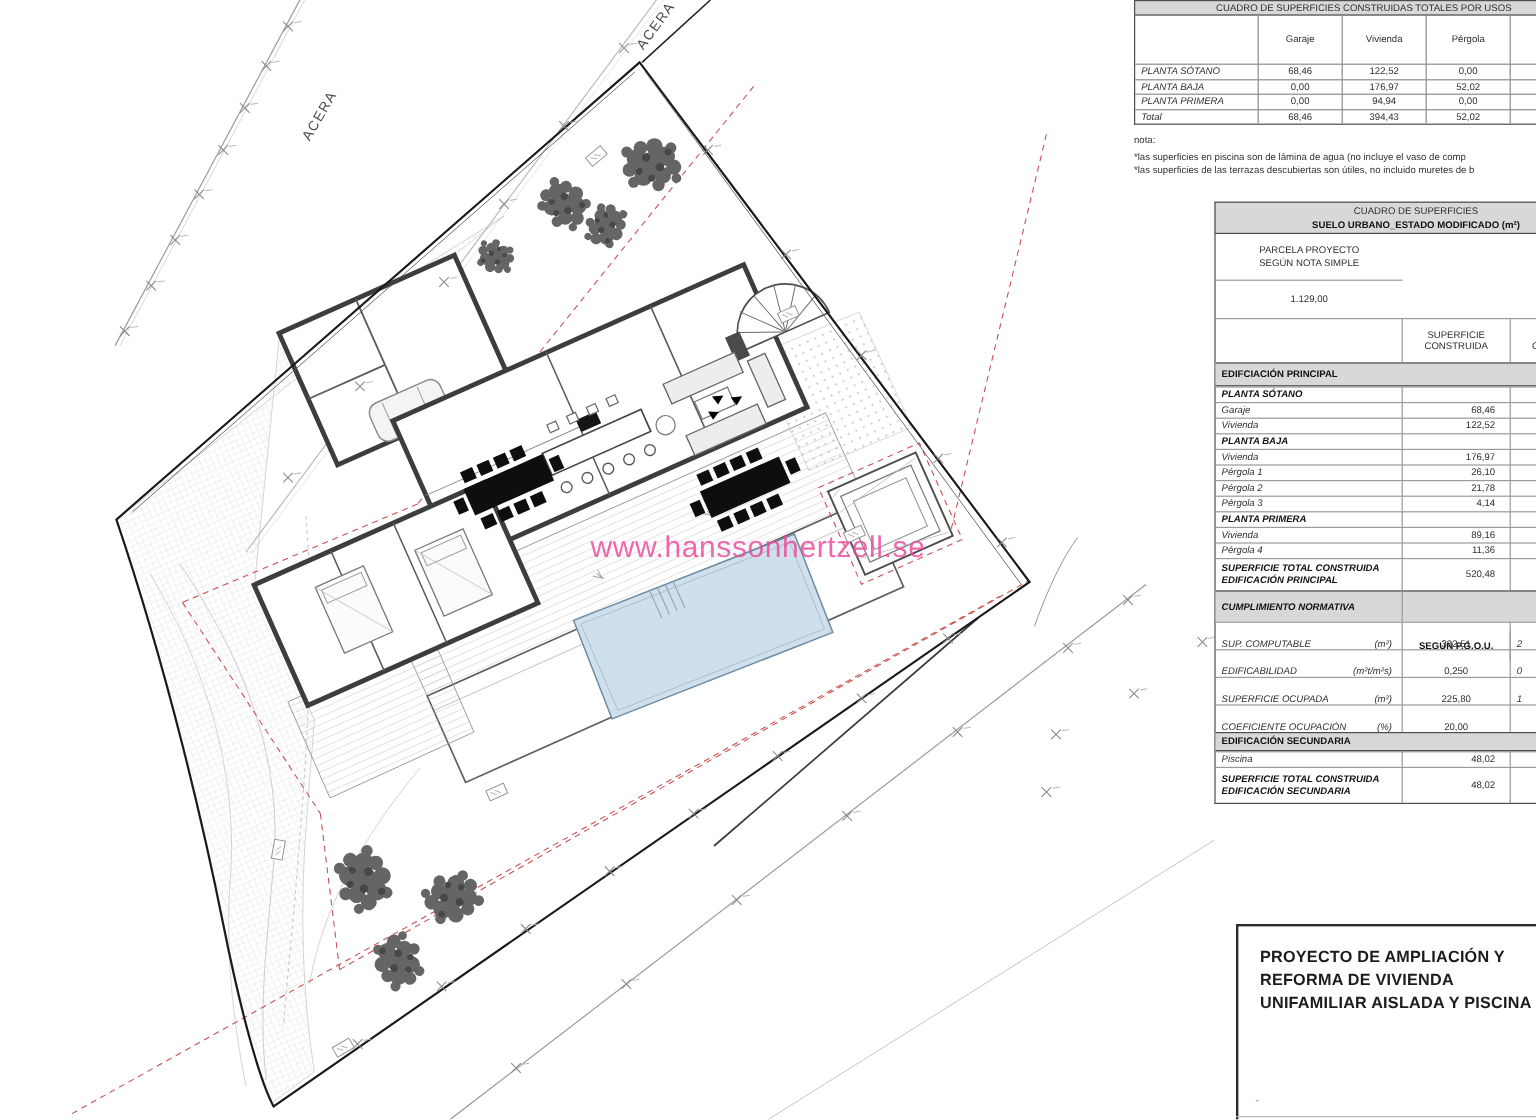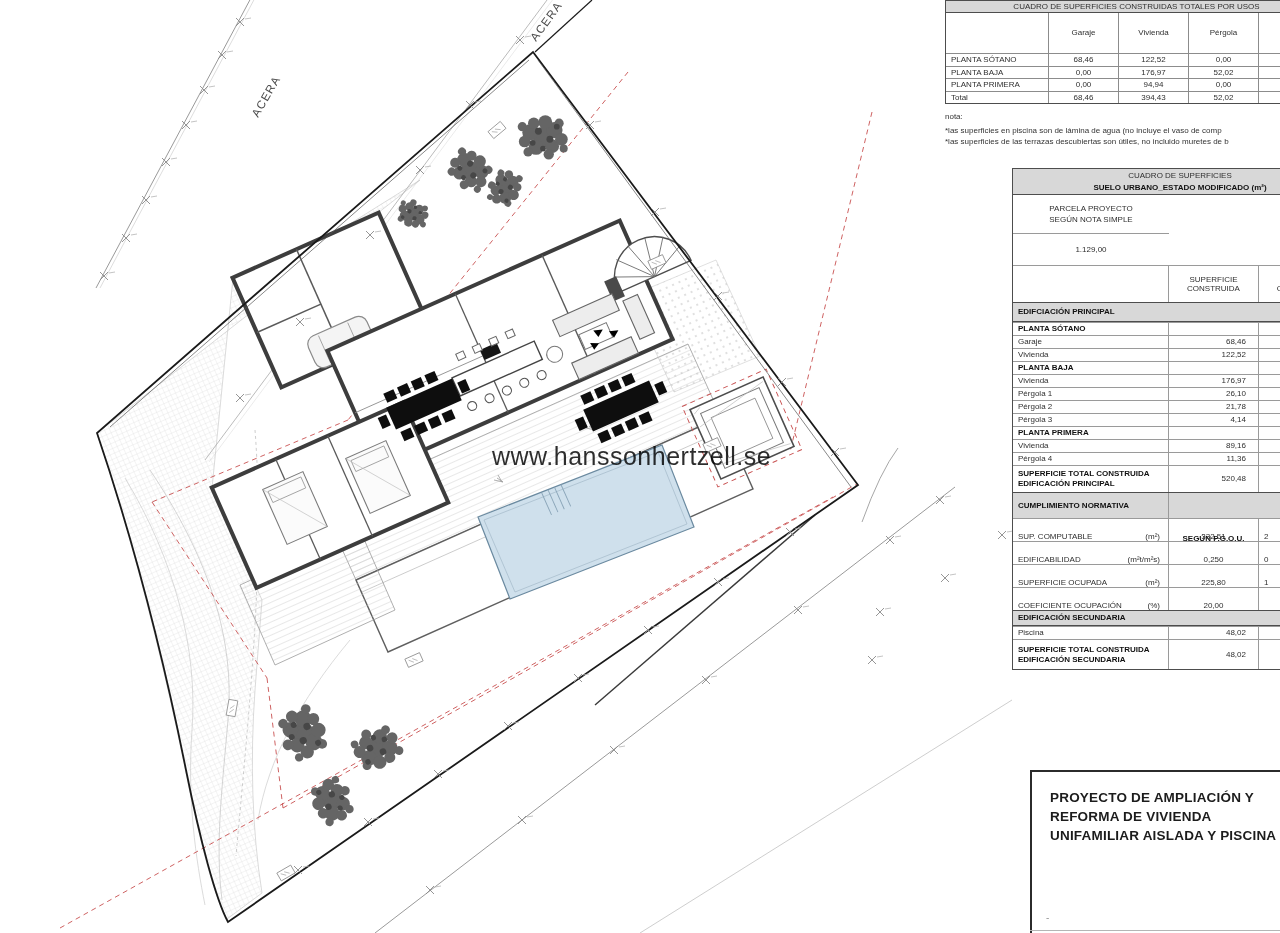--- a/index.html
+++ b/index.html
@@ -1,31 +1,31 @@
 <!DOCTYPE html>
 <html><head>
 <meta charset="utf-8">
 <style>
   html,body{margin:0;padding:0;background:#fff;}
   body{width:1280px;height:933px;overflow:hidden;position:relative;
        font-family:"Liberation Sans",sans-serif;-webkit-font-smoothing:antialiased;}
   .abs{position:absolute;}
   
   #plan-wrap{left:0;top:0;width:1030px;height:933px;}
-  #watermark{left:492px;top:442px;font-size:25px;letter-spacing:.5px;color:#000000;opacity:.82;white-space:nowrap;}
+  #watermark{left:492px;top:442px;font-size:25px;letter-spacing:.5px;color:#ec4899;opacity:.82;white-space:nowrap;}
   
   .tbl{background:#fff;color:#2f2f2f;font-size:8px;line-height:1.15;}
   .band{background:#d8d8d8;display:flex;align-items:center;justify-content:center;
         border:1px solid #4d4d4d;box-sizing:border-box;text-align:center;}
   .band.left{justify-content:flex-start;padding-left:5px;}
   .bold{font-weight:bold;color:#111;text-align:right;}
   .cell{box-sizing:border-box;display:flex;align-items:center;overflow:hidden;white-space:nowrap;}
   .cell.c{justify-content:center;}
   .cell.r{justify-content:flex-end;padding-right:12px;}
-  .cell.l{padding-left:5px;}
+  .cell.l{padding-left:5px;font-style:italic;}
   
   #usage-table{left:945px;top:0;width:383px;}
   #usage-head,#usage-body .row{display:grid;grid-template-columns:103px 70px 70px 70px 70px;}
   #usage-table .frame{border:1px solid #4d4d4d;border-top:none;box-sizing:border-box;}
   #usage-head .cell{height:40px;border-right:1px solid #8c8c8c;justify-content:center;}
   #usage-body .row .cell{height:12.5px;border-top:1px solid #8c8c8c;border-right:1px solid #8c8c8c;}
   #usage-note{left:945px;top:111px;width:520px;font-size:8px;color:#333;line-height:11px;white-space:nowrap;}
   
   #surfaces-table{left:1012px;top:168px;width:336px;}
   .s-grid{display:grid;grid-template-columns:156px 90px 90px;}

